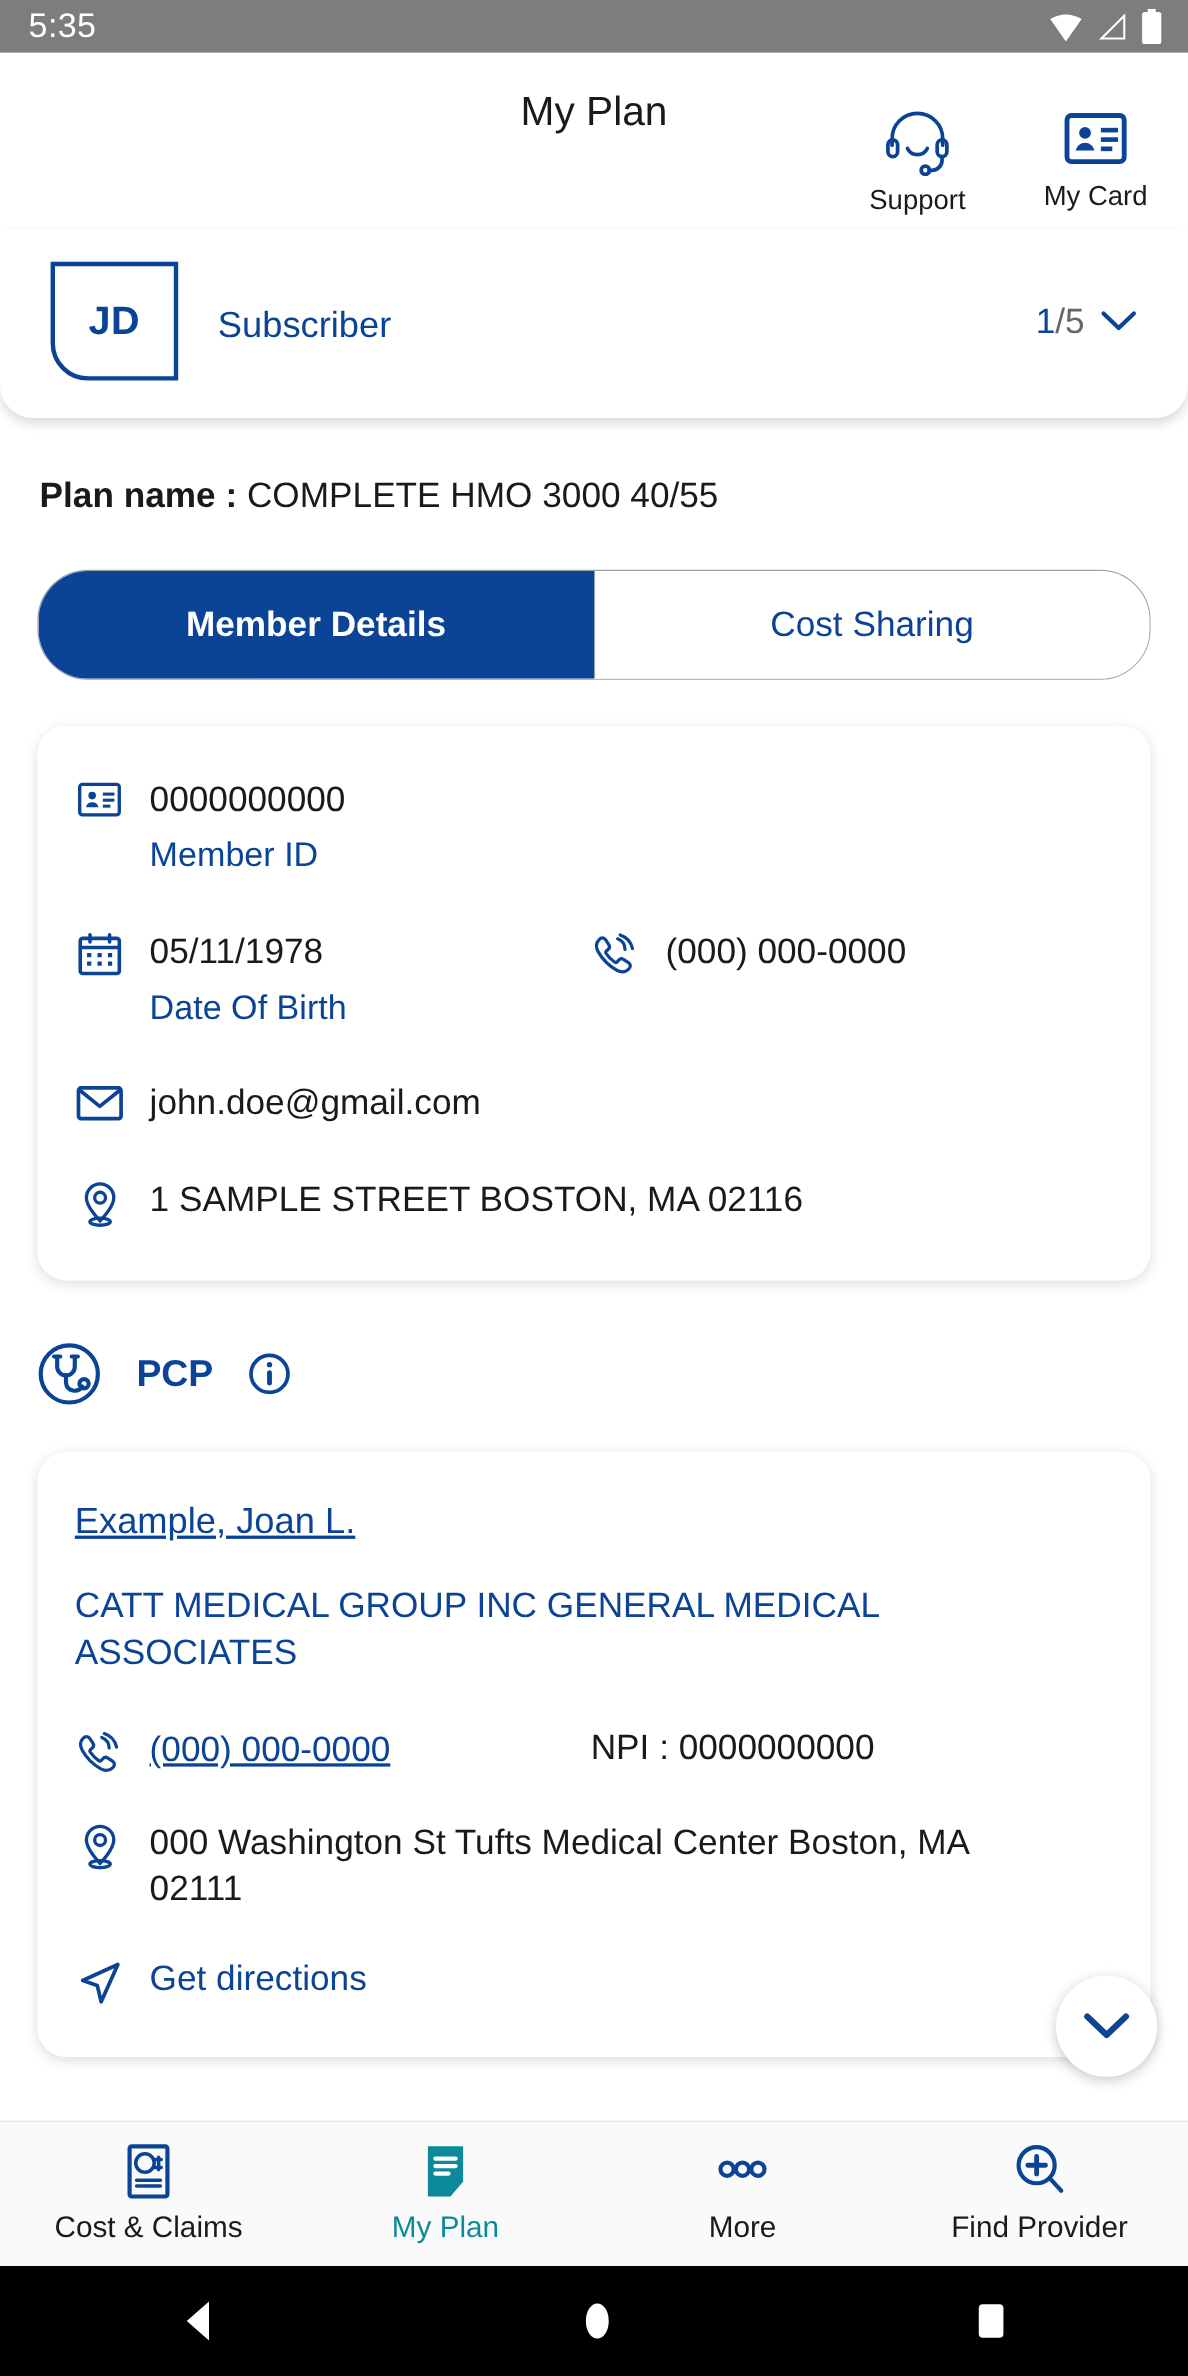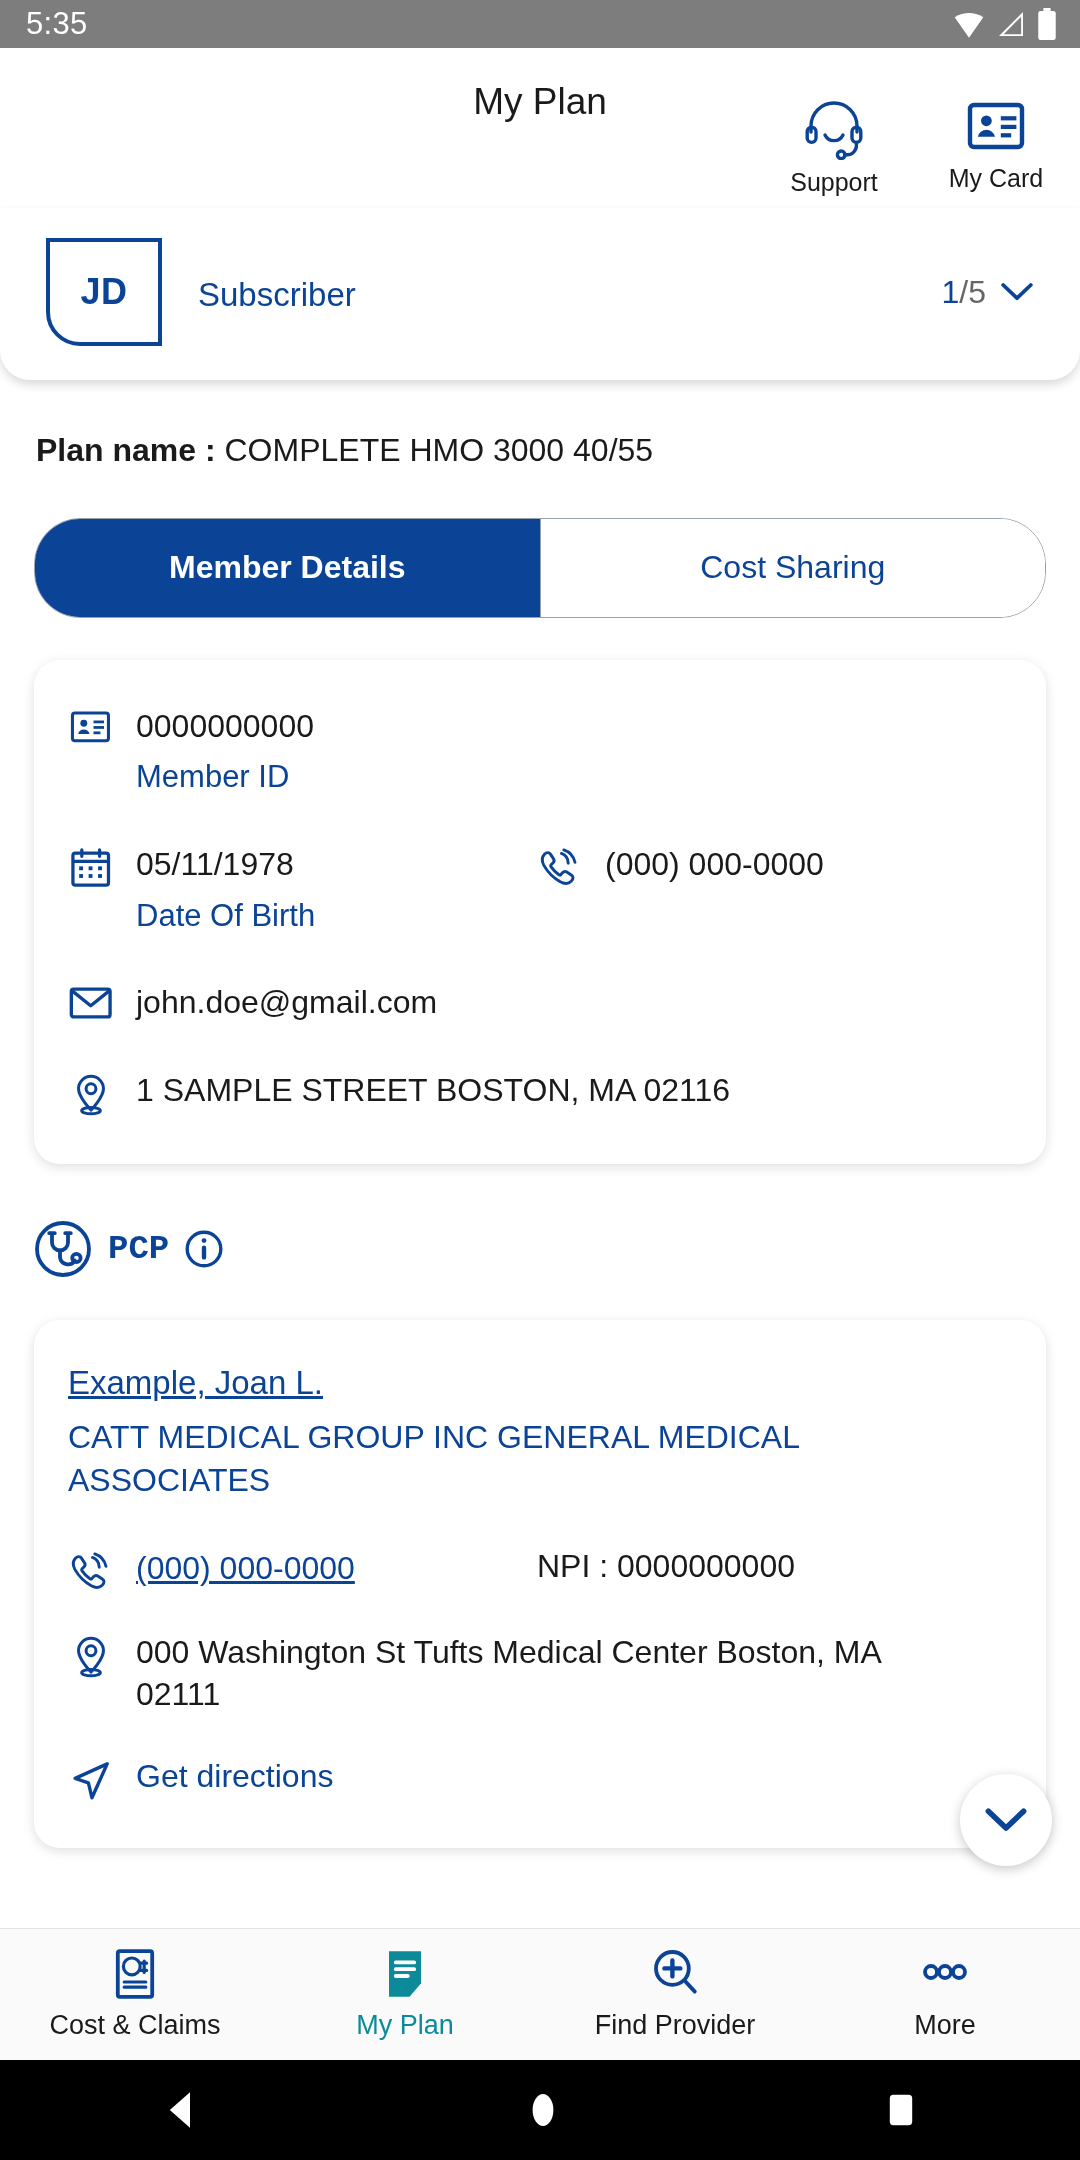--- a/index.html
+++ b/index.html
@@ -81,28 +81,28 @@
   .txt-sub  { font-size:31px; color:#0b4496; line-height:1.35; margin-top:9px; }
 
   .details-body { padding:46px 40px 48px 34px; }
   .pair { display:flex; }
   .pair > .half { flex:1; display:flex; }
   .blk-gap { margin-top:46px; }
   .blk-gap-s { margin-top:40px; }
   .val-wrap { margin-left:22px; }
 
   
-  .pcp-head { display:flex; align-items:center; gap:16px; padding:56px 0 0 34px;font-family:Liberation Mono, monospace; }
+  .pcp-head { display:flex; align-items:center; gap:32px; padding:56px 0 0 34px; }
   .pcp-head .t { font-size:34px; color:#0b4496; font-weight:700; }
 
   
   .pcp-body { padding:44px 40px 46px 34px; }
   .lnk { color:#0b4496; text-decoration:underline; }
   .doc-name { font-size:33px; }
-  .org { font-size:32px; color:#0b4496; line-height:1.35; margin-top:14px; }
+  .org { font-size:32px; color:#0b4496; line-height:1.35; margin-top:36px; }
   .npi { font-size:32px; color:#1a1a1a; }
 
   .fab {
     position:absolute; right:-6px; bottom:-18px; width:92px; height:92px;
     border-radius:50%; background:#fff; box-shadow:0 3px 12px rgba(0,0,0,.22);
     display:flex; align-items:center; justify-content:center;
   }
 
   
   .bottomnav {
@@ -371,35 +371,35 @@
     <div class="nav-item active">
       <svg width="48" height="52" viewBox="0 0 24 26">
         <path d="M4 1.6 H20 V17.6 L14.2 24.4 H4 Z" fill="#0c8a9a"></path>
         <path d="M20 17.6 H14.2 V24.4 Z" fill="#0c8a9a" opacity=".55"></path>
         <path d="M7.4 7.2 h9.2 M7.4 10.6 h9.2 M7.4 14 h6" stroke="#ffffff" stroke-width="1.9" stroke-linecap="round"></path>
       </svg>
       <span class="nl">My Plan</span>
     </div>
 
     <div class="nav-item">
+      <svg width="56" height="52" viewBox="0 0 28 26">
+        <circle cx="7" cy="12" r="3" fill="none" stroke="#0b4496" stroke-width="1.9"></circle>
+        <circle cx="14" cy="12" r="3" fill="none" stroke="#0b4496" stroke-width="1.9"></circle>
+        <circle cx="21" cy="12" r="3" fill="none" stroke="#0b4496" stroke-width="1.9"></circle>
+      </svg>
+      <span class="nl">More</span>
+    </div>
+
+    <div class="nav-item">
       <svg width="50" height="52" viewBox="0 0 25 26">
         <circle cx="11.2" cy="10.2" r="8.2" fill="none" stroke="#0b4496" stroke-width="1.9"></circle>
         <path d="M11.2 6.2 v8 M7.2 10.2 h8" stroke="#0b4496" stroke-width="2.2" stroke-linecap="round"></path>
         <path d="M17.2 16.2 L22.4 21.8" stroke="#0b4496" stroke-width="1.9" stroke-linecap="round"></path>
       </svg>
       <span class="nl">Find Provider</span>
-    </div>
-
-    <div class="nav-item">
-      <svg width="56" height="52" viewBox="0 0 28 26">
-        <circle cx="7" cy="12" r="3" fill="none" stroke="#0b4496" stroke-width="1.9"></circle>
-        <circle cx="14" cy="12" r="3" fill="none" stroke="#0b4496" stroke-width="1.9"></circle>
-        <circle cx="21" cy="12" r="3" fill="none" stroke="#0b4496" stroke-width="1.9"></circle>
-      </svg>
-      <span class="nl">More</span>
     </div>
 
   </div>
 
   <div class="androidbar">
     <svg width="46" height="46" viewBox="0 0 23 23">
       <path d="M15.5 2.6 L15.5 20.4 L5.4 11.5 Z" fill="#fff"></path>
     </svg>
     <svg width="42" height="46" viewBox="0 0 21 23">
       <ellipse cx="10.5" cy="11.5" rx="5.2" ry="8" fill="#fff"></ellipse>

